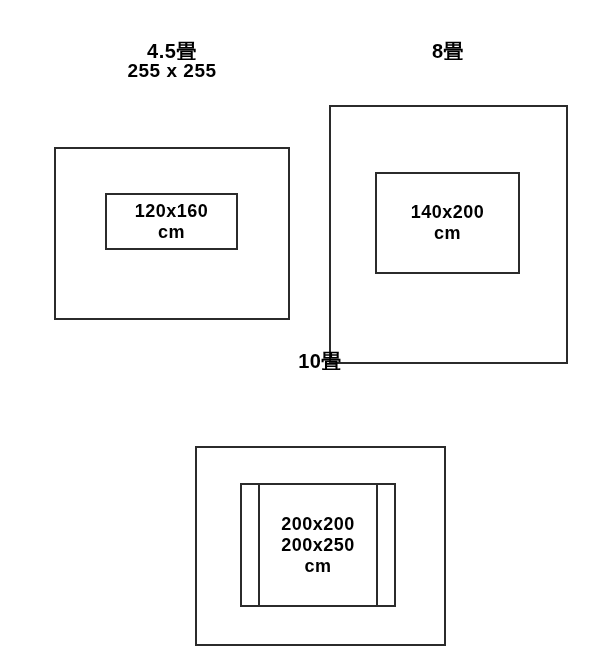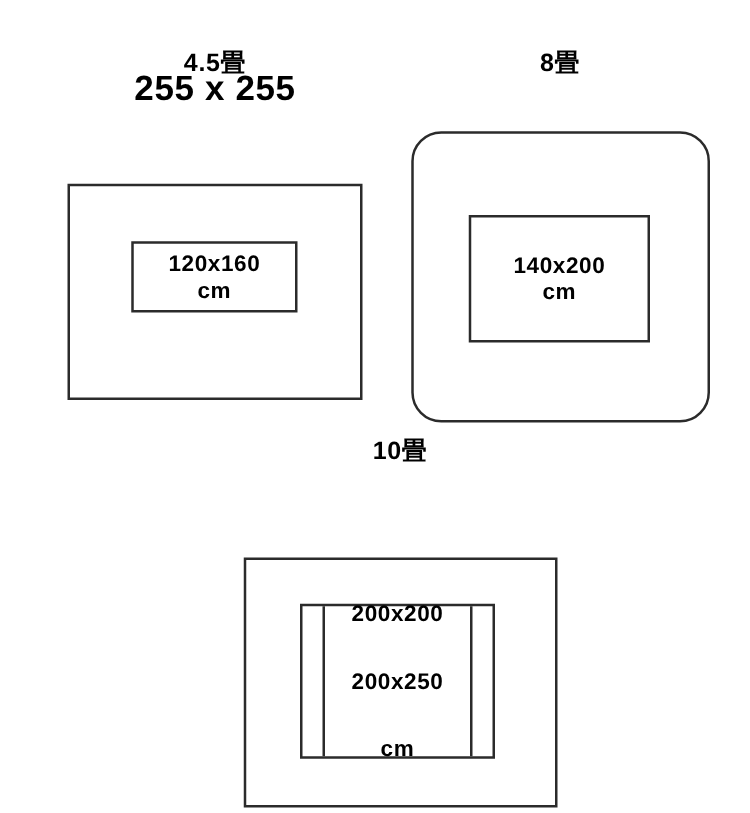--- a/index.html
+++ b/index.html
@@ -22,21 +22,21 @@
     text-align: center;
     font-weight: bold;
     color: #000000;
   }
   .label-title {
     font-size: 20px;
     line-height: 20px;
     letter-spacing: 0.5px;
   }
   .label-size {
-    font-size: 28px;
+    font-size: 19px;
     line-height: 19px;
     letter-spacing: 0.5px;
   }
   .room-outline {
     border: 2px solid #2b2b2b;
     background: #ffffff;
   }
   .rug-outline {
     border: 2px solid #2b2b2b;
     background: #ffffff;
@@ -75,34 +75,34 @@
         <div class="rug-line">120x160</div>
         <div class="rug-line">cm</div>
       </div>
     </div>
   </div>
 
   <div class="abs" style="left:300px; top:0; width:300px; height:340px;">
     <div class="abs label-block" style="left:36px; top:41px; width:200px;">
       <div class="label-title">8畳</div>
     </div>
-    <div class="abs room-outline" style="left:17px; top:105px; width:239px; height:233px;border-radius:24px;">
+    <div class="abs room-outline" style="left:17px; top:105px; width:239px; height:259px;">
       <div class="abs rug-outline" style="left:44px; top:65px; width:145px; height:102px;">
         <div class="rug-line">140x200</div>
         <div class="rug-line">cm</div>
       </div>
     </div>
   </div>
 
   <div class="abs" style="left:0; top:340px; width:524px; height:310px;">
     <div class="abs label-block" style="left:208px; top:11px; width:200px;">
       <div class="label-title">10畳</div>
     </div>
     <div class="abs room-outline" style="left:183px; top:106px; width:251px; height:200px;">
-      <div class="abs rug-outline" style="left:43px; top:35px; width:156px; height:124px;gap:33px;">
+      <div class="abs rug-outline" style="left:43px; top:35px; width:156px; height:124px;">
         <div class="rug-marker" style="left:16px;"></div>
         <div class="rug-marker" style="right:16px;"></div>
         <div class="rug-line">200x200</div>
         <div class="rug-line">200x250</div>
         <div class="rug-line">cm</div>
       </div>
     </div>
   </div>
 
 </div>

